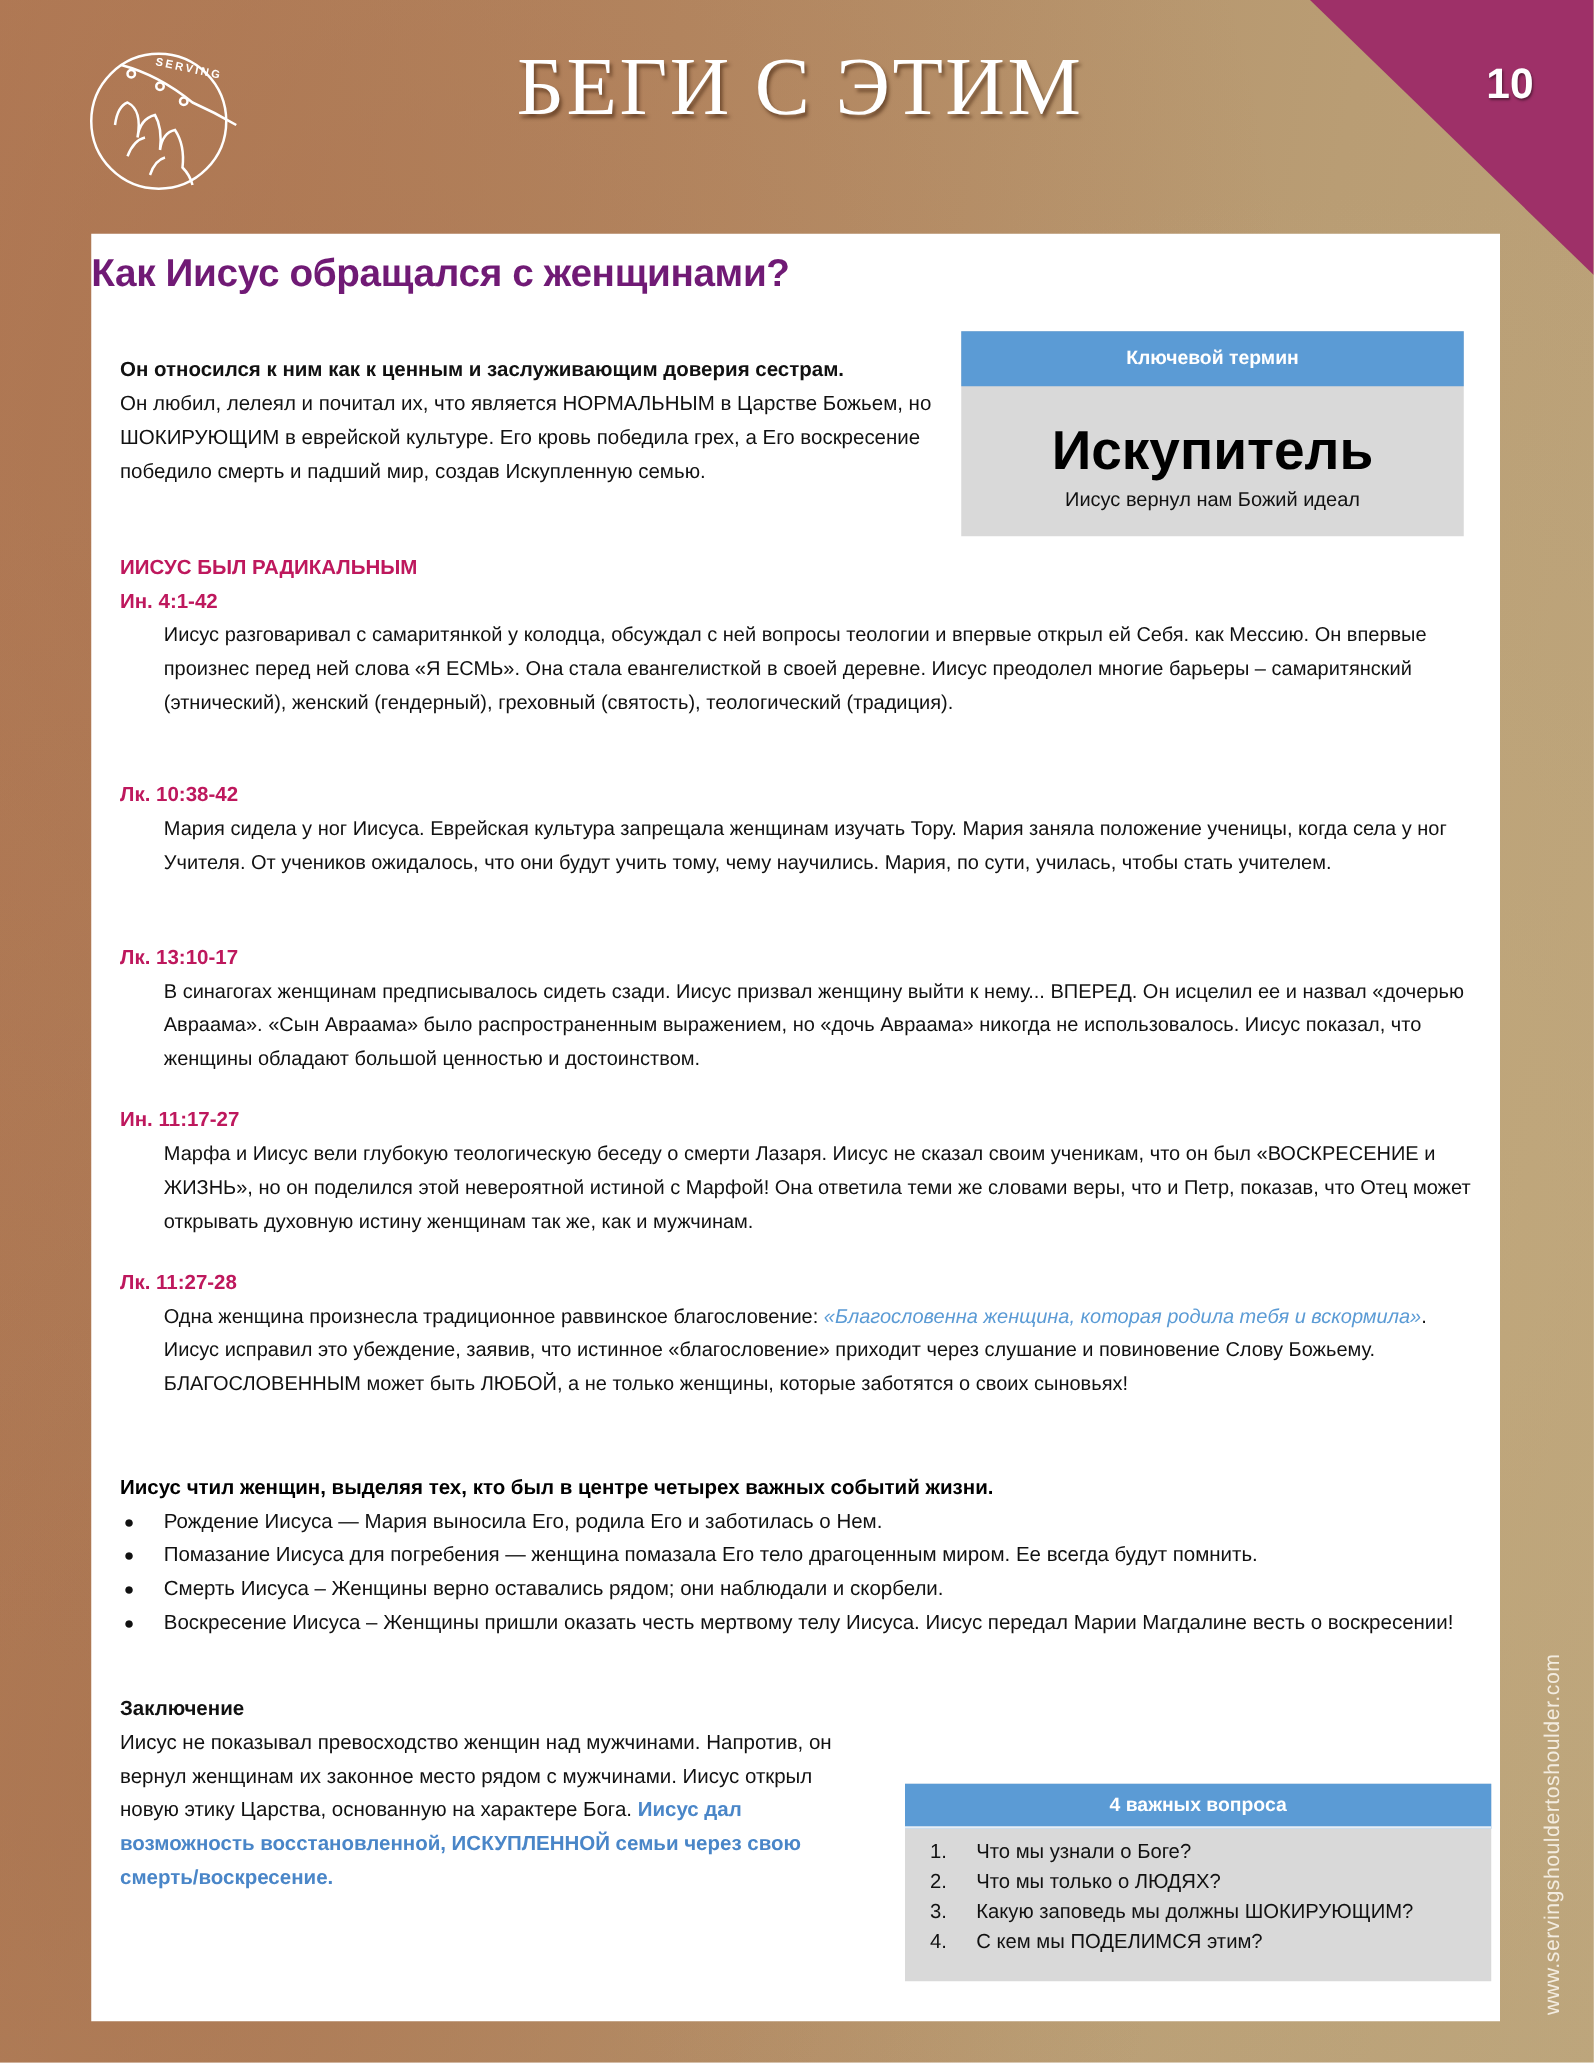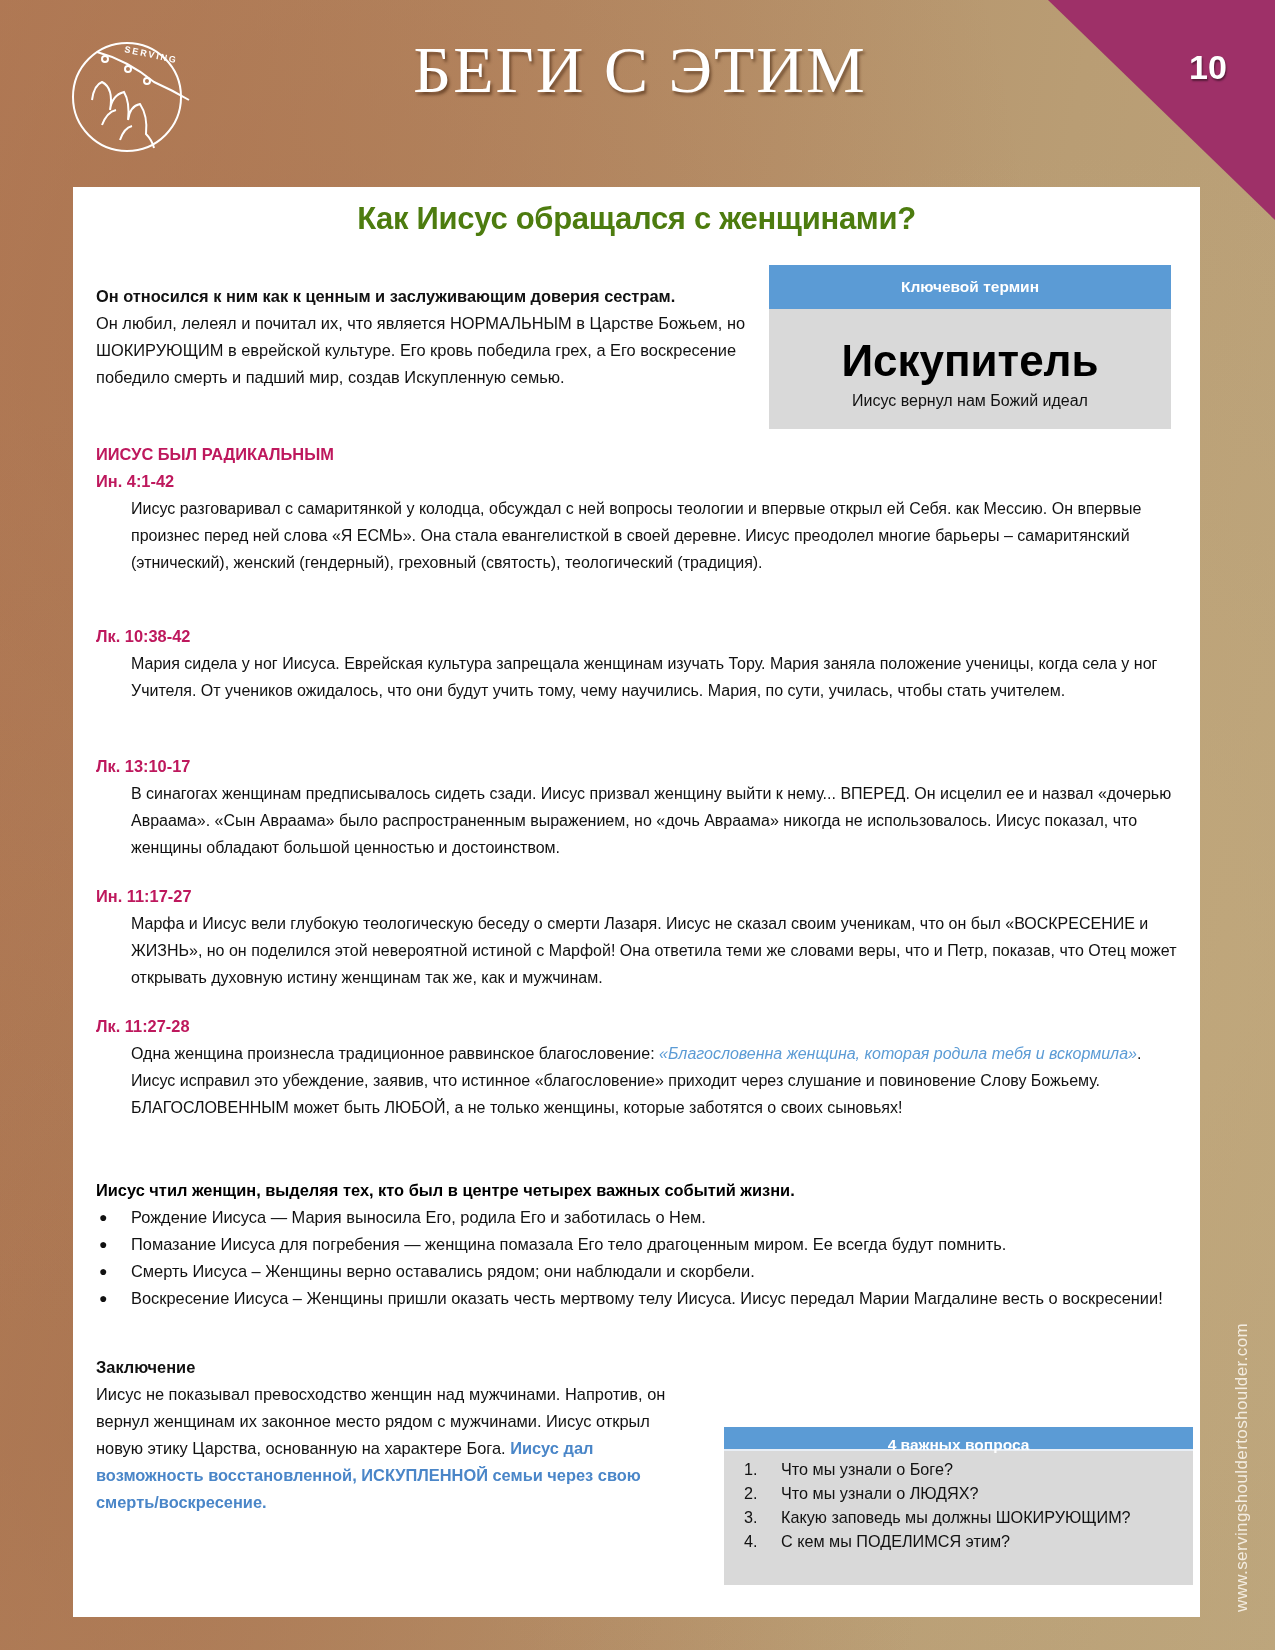--- a/index.html
+++ b/index.html
@@ -35,22 +35,22 @@
     position:absolute; left:1232px; top:1612px;
     transform-origin:0 0; transform:rotate(-90deg);
     color:#f3ece0; font-size:17px; letter-spacing:0.4px; white-space:nowrap;
   }
   .panel {
     position:absolute; left:73px; top:187px; width:1127px; height:1430px;
     background:#fff;
   }
   .panel * { box-sizing:border-box; }
   .h1 {
-    position:absolute; left:0; top:14px; width:1127px; text-align:center;
-    font-size:31px; font-weight:bold; color:#4d7c0f; letter-spacing:-0.3px;
+    position:absolute; left:0; top:14px; width:1127px; 
+    font-size:31px; font-weight:bold; color:#701a75; letter-spacing:-0.3px;
   }
   .txt { position:absolute; font-size:16.4px; color:#111; line-height:27px; }
   .b { font-weight:bold; }
   .intro { left:23px; top:96px; width:650px; }
   .keybox { position:absolute; left:696px; top:78px; width:402px; height:164px; background:#d9d9d9; }
   .keybox .hdr {
     height:44px; background:#5b9bd5; color:#fff; font-weight:bold; font-size:15.5px;
     text-align:center; line-height:44px;
   }
   .keybox .term {
@@ -63,21 +63,21 @@
   .quote { color:#5b9bd5; font-style:italic; }
   .bullets { position:absolute; left:23px; top:990px; width:1090px; }
   .bullets .lead { font-weight:bold; font-size:16.4px; line-height:27px; }
   .bullets ul { margin:0; padding:0; list-style:none; }
   .bullets li { position:relative; padding-left:35px; font-size:16.4px; line-height:27px; color:#111; }
   .bullets li .dot { position:absolute; left:3px; top:0; font-size:14px; }
   .concl { position:absolute; left:23px; top:1167px; width:580px; font-size:16.4px; line-height:27px; color:#111; }
   .concl .blue { color:#4a86c8; font-weight:bold; }
   .qbox { position:absolute; left:651px; top:1240px; width:469px; height:158px; background:#d9d9d9; }
   .qbox .hdr {
-    height:24px; background:#5b9bd5; color:#fff; font-weight:bold; font-size:15.5px;
+    height:36px; background:#5b9bd5; color:#fff; font-weight:bold; font-size:15.5px;
     text-align:center; line-height:36px; border-bottom:2px solid #e8eef5;
   }
   .qbox ol { list-style:none; margin:6px 0 0 0; padding:0 0 0 20px; }
   .qbox li { font-size:16.2px; line-height:24px; color:#111; display:flex; }
   .qbox li .num { width:37px; }
 </style>
 </head>
 <body>
 
 <div class="corner"></div>
@@ -158,21 +158,21 @@
 
   <div class="qbox">
     <div class="hdr">4 важных вопроса</div>
     <ol>
       <li>
           <span class="num">1.</span>
           <span>Что мы узнали о Боге?</span>
         </li>
       <li>
           <span class="num">2.</span>
-          <span>Что мы узнали о ЛЮДЯХ?</span>
+          <span>Что мы только о ЛЮДЯХ?</span>
         </li>
       <li>
           <span class="num">3.</span>
           <span>Какую заповедь мы должны ШОКИРУЮЩИМ?</span>
         </li>
       <li>
           <span class="num">4.</span>
           <span>С кем мы ПОДЕЛИМСЯ этим?</span>
         </li>
     </ol>

